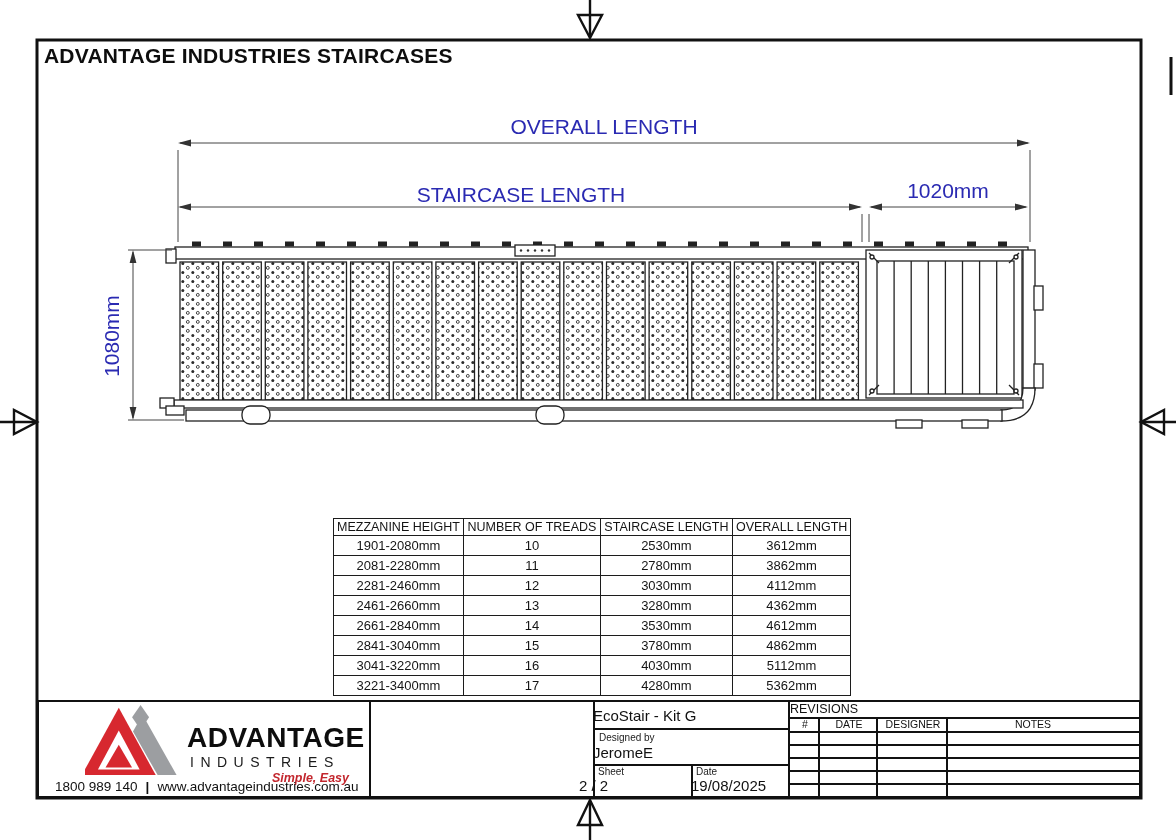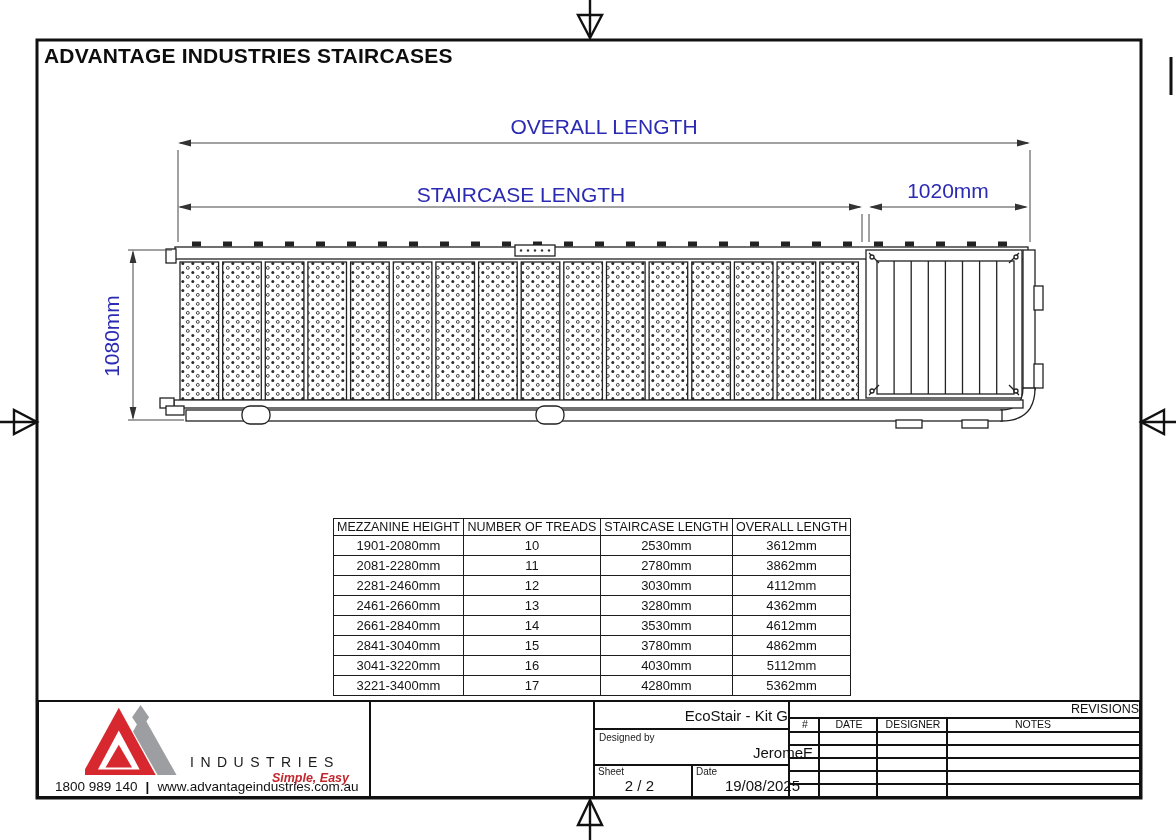--- a/index.html
+++ b/index.html
@@ -16,21 +16,21 @@
               padding:0 3px;font-weight:400;white-space:nowrap;overflow:hidden}
   #spec-table th{height:16px;font-size:12.5px}
   #spec-table td{height:19px}
 
   
   #title-block{position:absolute;left:37px;top:700px;width:1104px;height:98px;
                border:2px solid #111;box-sizing:border-box}
   .tbv{position:absolute;top:0;bottom:0;width:2px;background:#111}
   .tbh{position:absolute;height:2px;background:#111}
   .lbl{position:absolute;font-size:10px;color:#222;white-space:nowrap}
-  .val{position:absolute;font-size:15px;color:#111;text-align:right;white-space:nowrap}
+  .val{position:absolute;font-size:15px;color:#111;text-align:left;white-space:nowrap}
   .rev-hdr{position:absolute;font-size:10.5px;text-align:center;top:16px}
 
   
   #brand-name{position:absolute;left:148px;top:20px;font-size:28px;font-weight:700;
               letter-spacing:.5px;color:#0d0d0d}
   #brand-division{position:absolute;left:151px;top:52px;font-size:14px;
               letter-spacing:6.5px;color:#1a1a1a}
   #brand-tagline{position:absolute;left:150px;top:69px;width:160px;text-align:right;
               font-size:12.5px;font-style:italic;font-weight:700;color:#c3272e}
   #brand-contact{position:absolute;left:16px;bottom:2px;font-size:13.5px;color:#111;
@@ -241,20 +241,21 @@
   <div class="tbv" style="left:749px"></div>
 
   <div style="position:absolute;left:0;top:0;width:330px;height:94px">
     <svg style="position:absolute;left:46px;top:3px" width="96" height="72" viewBox="0 0 100 76">
       <polygon points="58,0 67,13 58,26 49,13" fill="#9c9ea1"></polygon>
       <polygon points="60,10 96,74 76,74 50,28" fill="#9c9ea1"></polygon>
       <polygon points="35,3 74,74 -4,74" fill="#d7282f"></polygon>
       <polygon points="35,27 57,68 13,68" fill="#ffffff"></polygon>
       <polygon points="35,42 49,66 21,66" fill="#d7282f"></polygon>
     </svg>
+    <div id="brand-name">ADVANTAGE</div>
     <div id="brand-division">INDUSTRIES</div>
     <div id="brand-tagline">Simple, Easy</div>
     <div id="brand-contact">
       <span>1800 989 140</span><span class="sep">|</span><span>www.advantageindustries.com.au</span>
     </div>
   </div>
 
   <div class="tbh" style="left:554px;top:26px;width:197px"></div>
   <div class="tbh" style="left:554px;top:62px;width:197px"></div>
   <div class="tbv" style="left:652px;top:62px;bottom:0;height:auto"></div>

